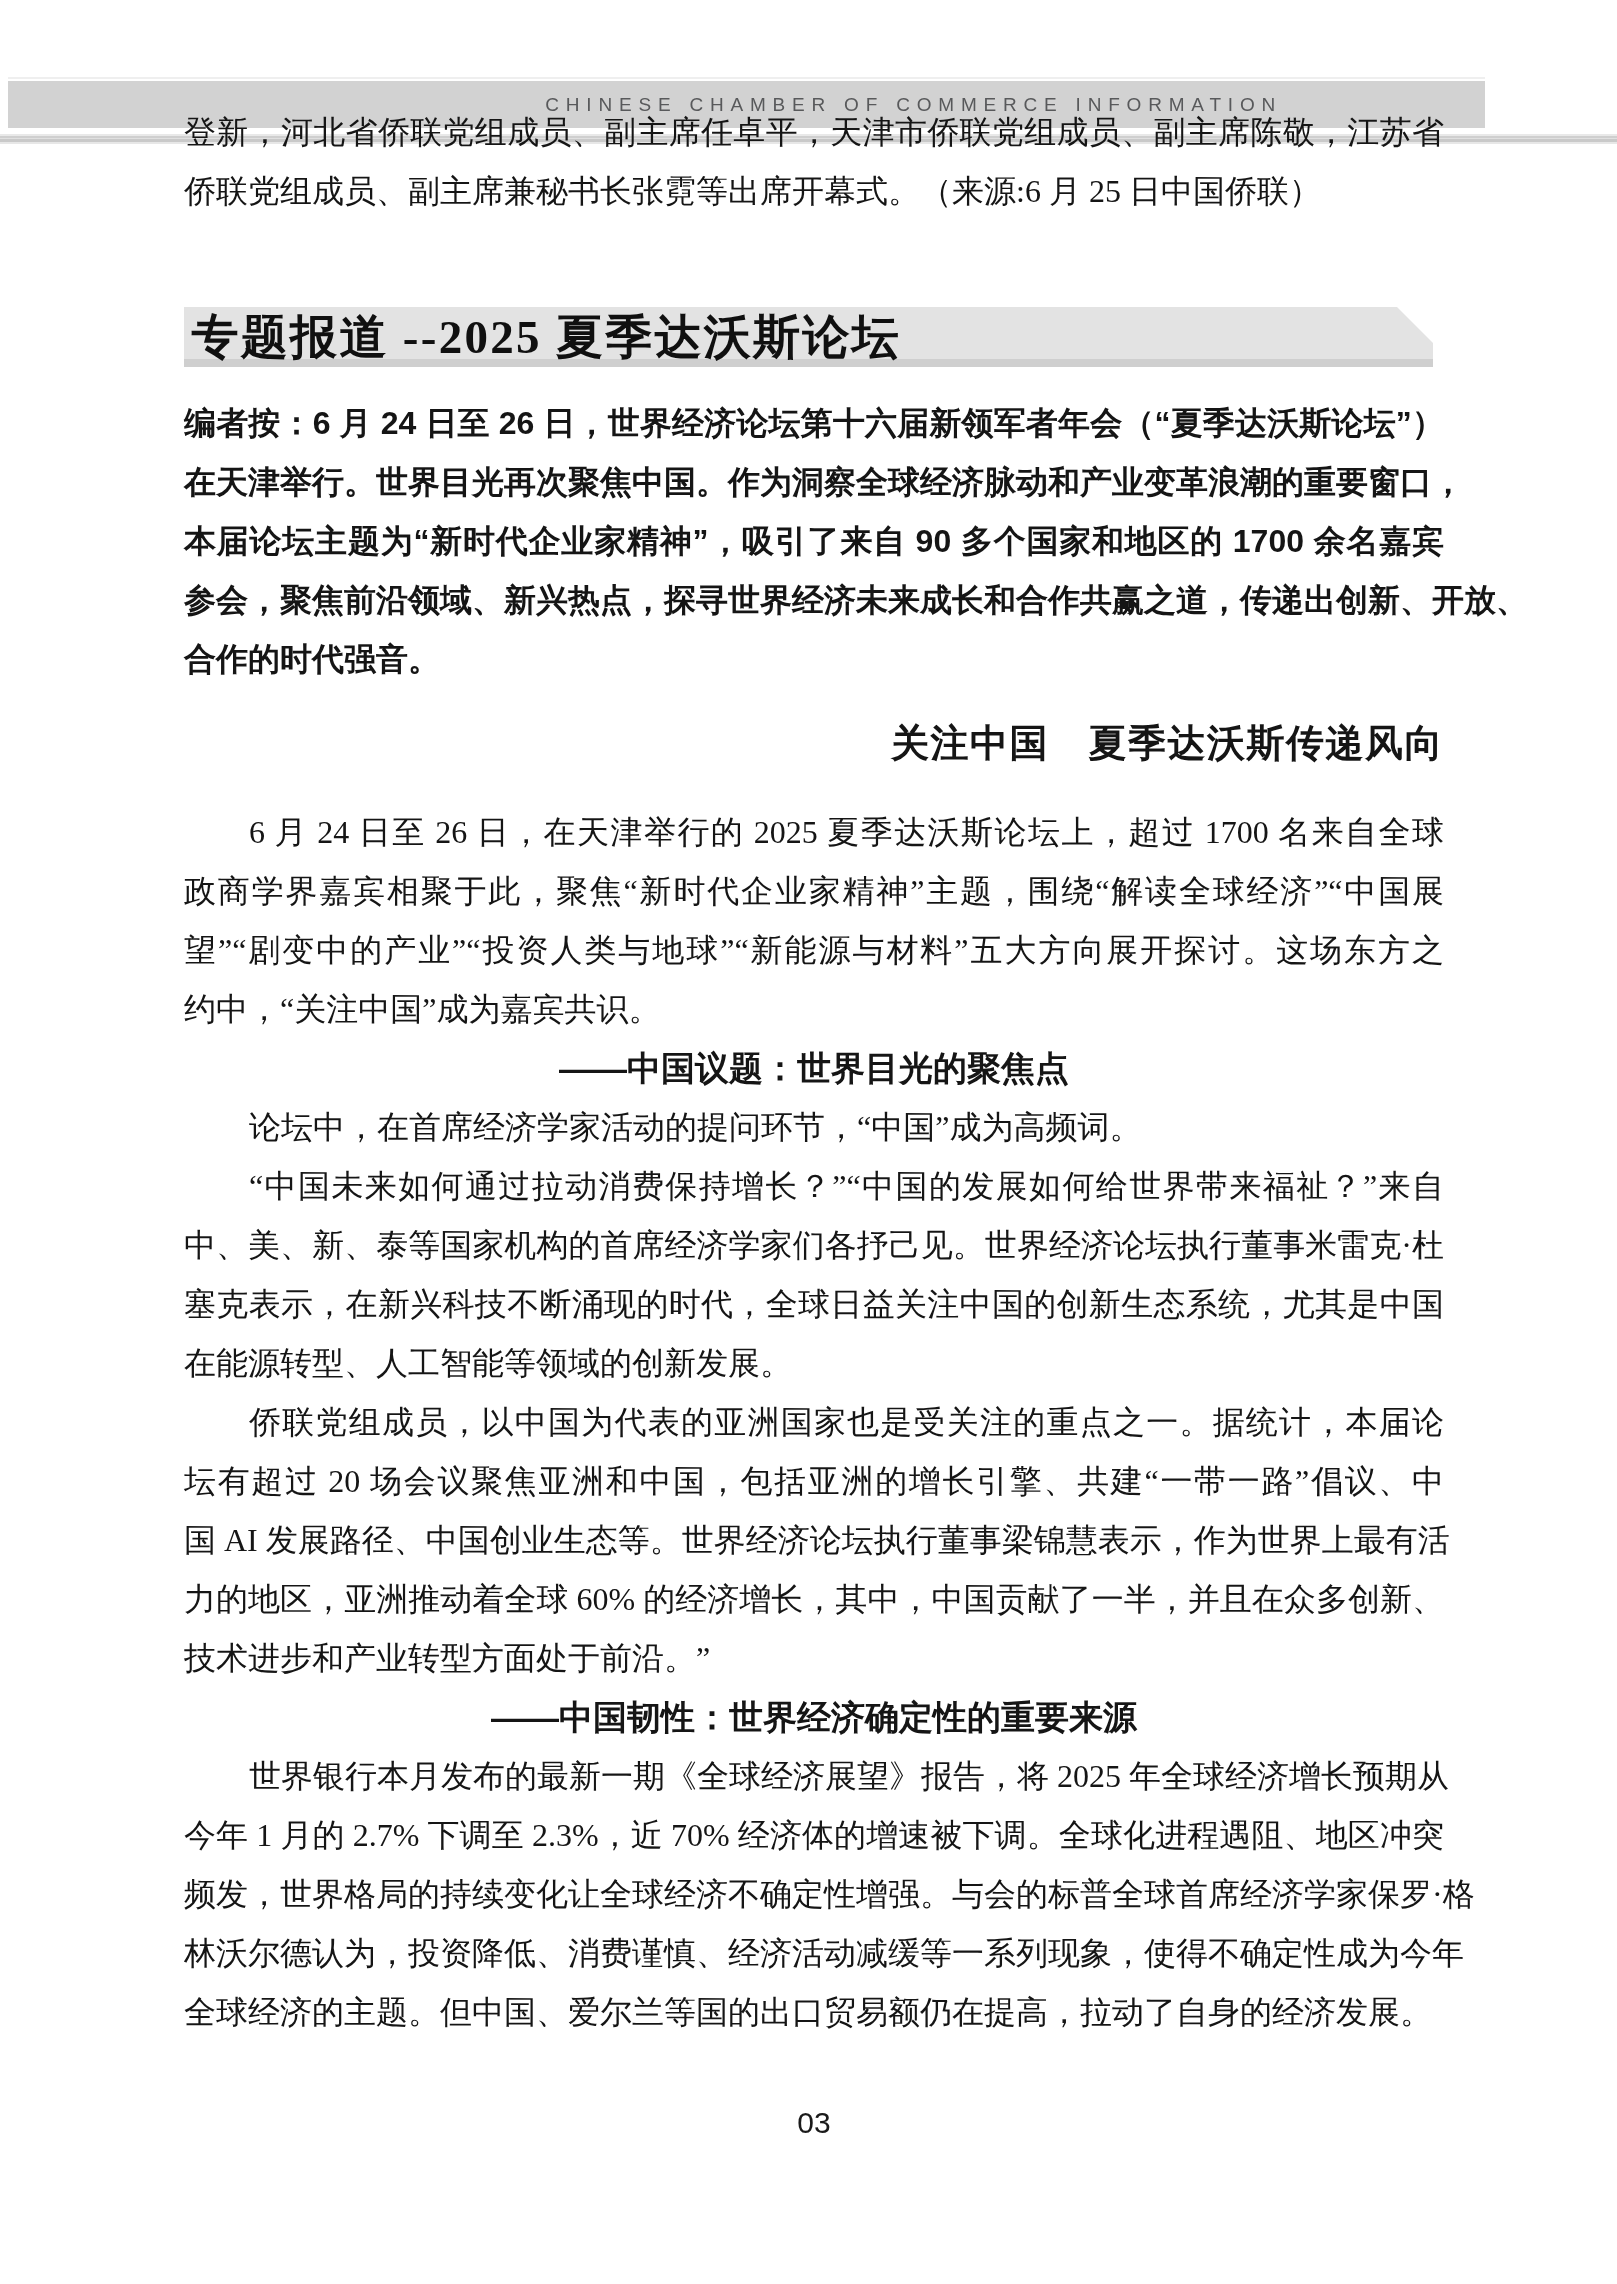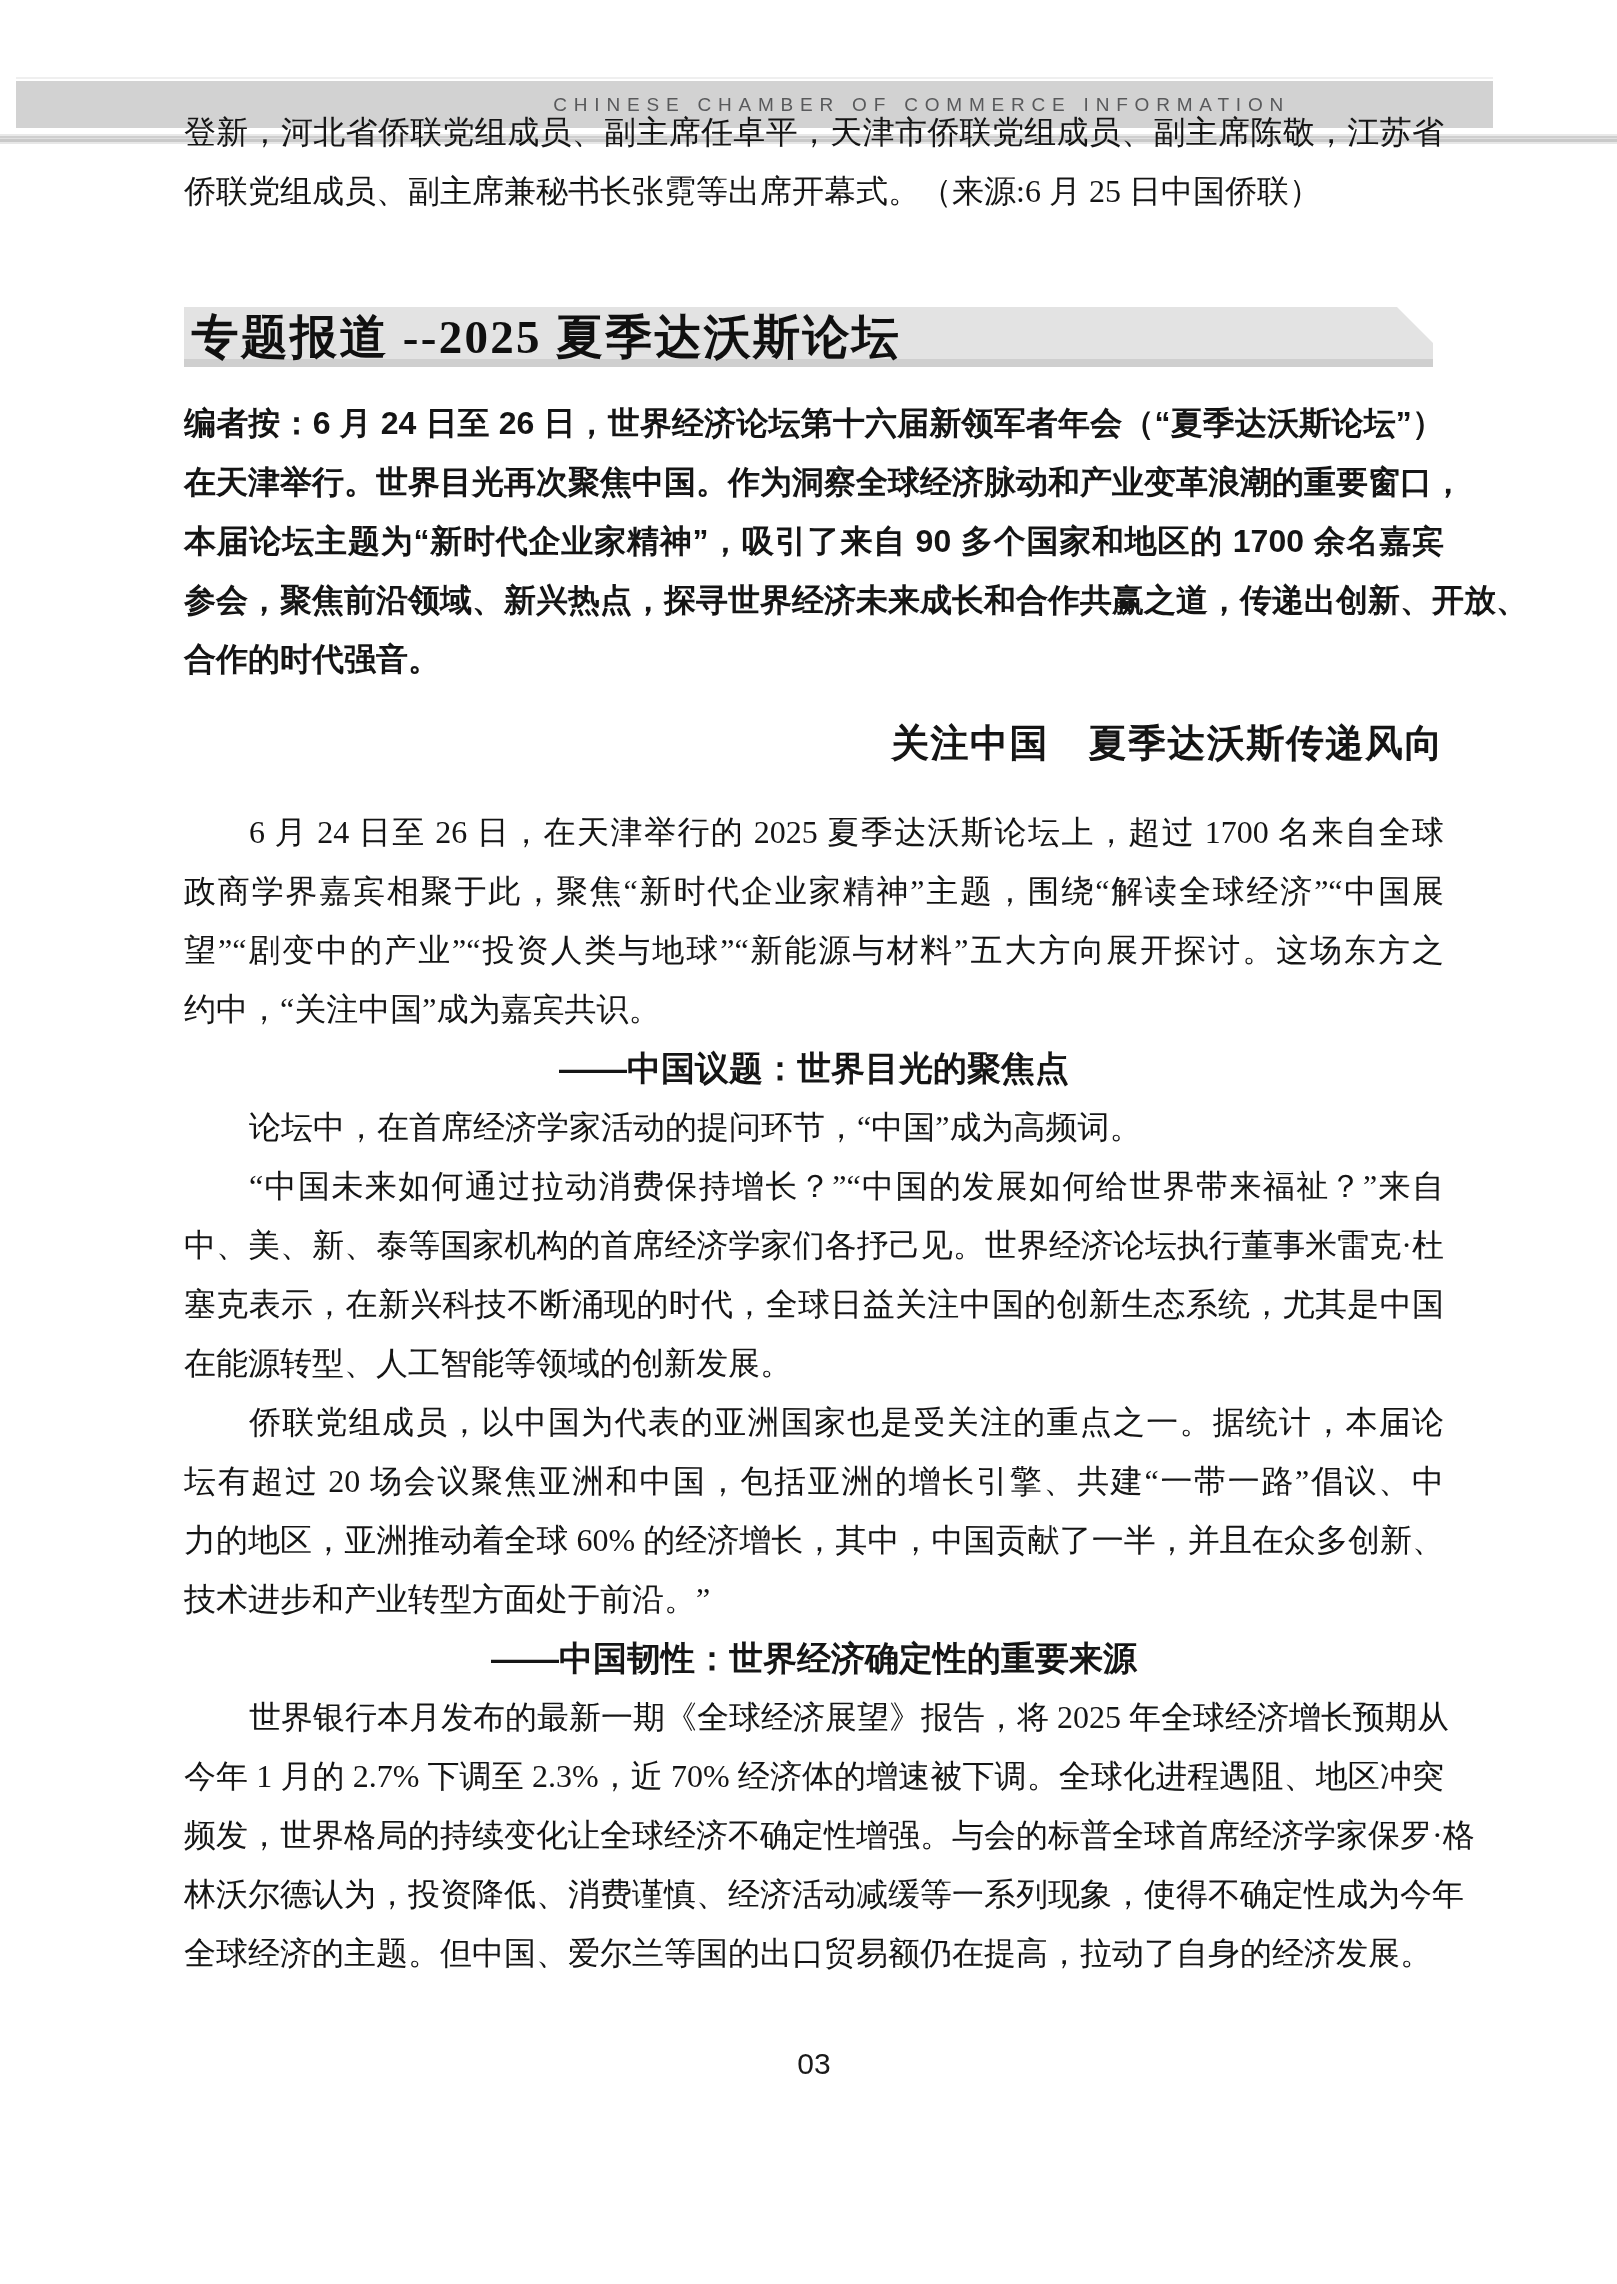--- a/index.html
+++ b/index.html
@@ -2,21 +2,21 @@
 <html style="font-size:12px"><head>
 <meta charset="utf-8">
 <style>
   html,body{margin:0;padding:0;}
   body{
     width:1617px;height:2284px;position:relative;background:#ffffff;
     font-family:"Liberation Serif",serif;color:#151515;overflow:hidden;
   }
   
   .header-bar{
-    position:absolute;top:81px;left:16px;width:1477px;height:47px;
+    position:absolute;top:81px;left:8px;width:1477px;height:47px;
     background:#d2d2d2;display:flex;align-items:center;justify-content:flex-end;
     padding-right:203px;box-sizing:border-box;
   }
   .header-bar::before{content:"";position:absolute;top:-4.5px;left:0;width:100%;height:2.3px;background:#efefef;}
   .masthead{
     font-family:"Liberation Sans",sans-serif;font-size:19px;letter-spacing:6.8px;
     color:#58595b;font-weight:500;white-space:nowrap;
   }
   .stripe{
     position:absolute;top:134px;left:0;width:1617px;height:9.8px;
@@ -103,20 +103,21 @@
   <div>
     <div class="ln j indent">“中国未来如何通过拉动消费保持增长？”“中国的发展如何给世界带来福祉？”来自</div>
     <div class="ln j">中、美、新、泰等国家机构的首席经济学家们各抒己见。世界经济论坛执行董事米雷克·杜</div>
     <div class="ln j">塞克表示，在新兴科技不断涌现的时代，全球日益关注中国的创新生态系统，尤其是中国</div>
     <div class="ln">在能源转型、人工智能等领域的创新发展。</div>
   </div>
 
   <div>
     <div class="ln j indent">侨联党组成员，以中国为代表的亚洲国家也是受关注的重点之一。据统计，本届论</div>
     <div class="ln j">坛有超过 20 场会议聚焦亚洲和中国，包括亚洲的增长引擎、共建“一带一路”倡议、中</div>
+    <div class="ln j">国 AI 发展路径、中国创业生态等。世界经济论坛执行董事梁锦慧表示，作为世界上最有活</div>
     <div class="ln j">力的地区，亚洲推动着全球 60% 的经济增长，其中，中国贡献了一半，并且在众多创新、</div>
     <div class="ln">技术进步和产业转型方面处于前沿。”</div>
   </div>
 
   <div class="subhead">——中国韧性：世界经济确定性的重要来源</div>
 
   <div>
     <div class="ln j indent">世界银行本月发布的最新一期《全球经济展望》报告，将 2025 年全球经济增长预期从</div>
     <div class="ln j">今年 1 月的 2.7% 下调至 2.3%，近 70% 经济体的增速被下调。全球化进程遇阻、地区冲突</div>
     <div class="ln j">频发，世界格局的持续变化让全球经济不确定性增强。与会的标普全球首席经济学家保罗·格</div>

